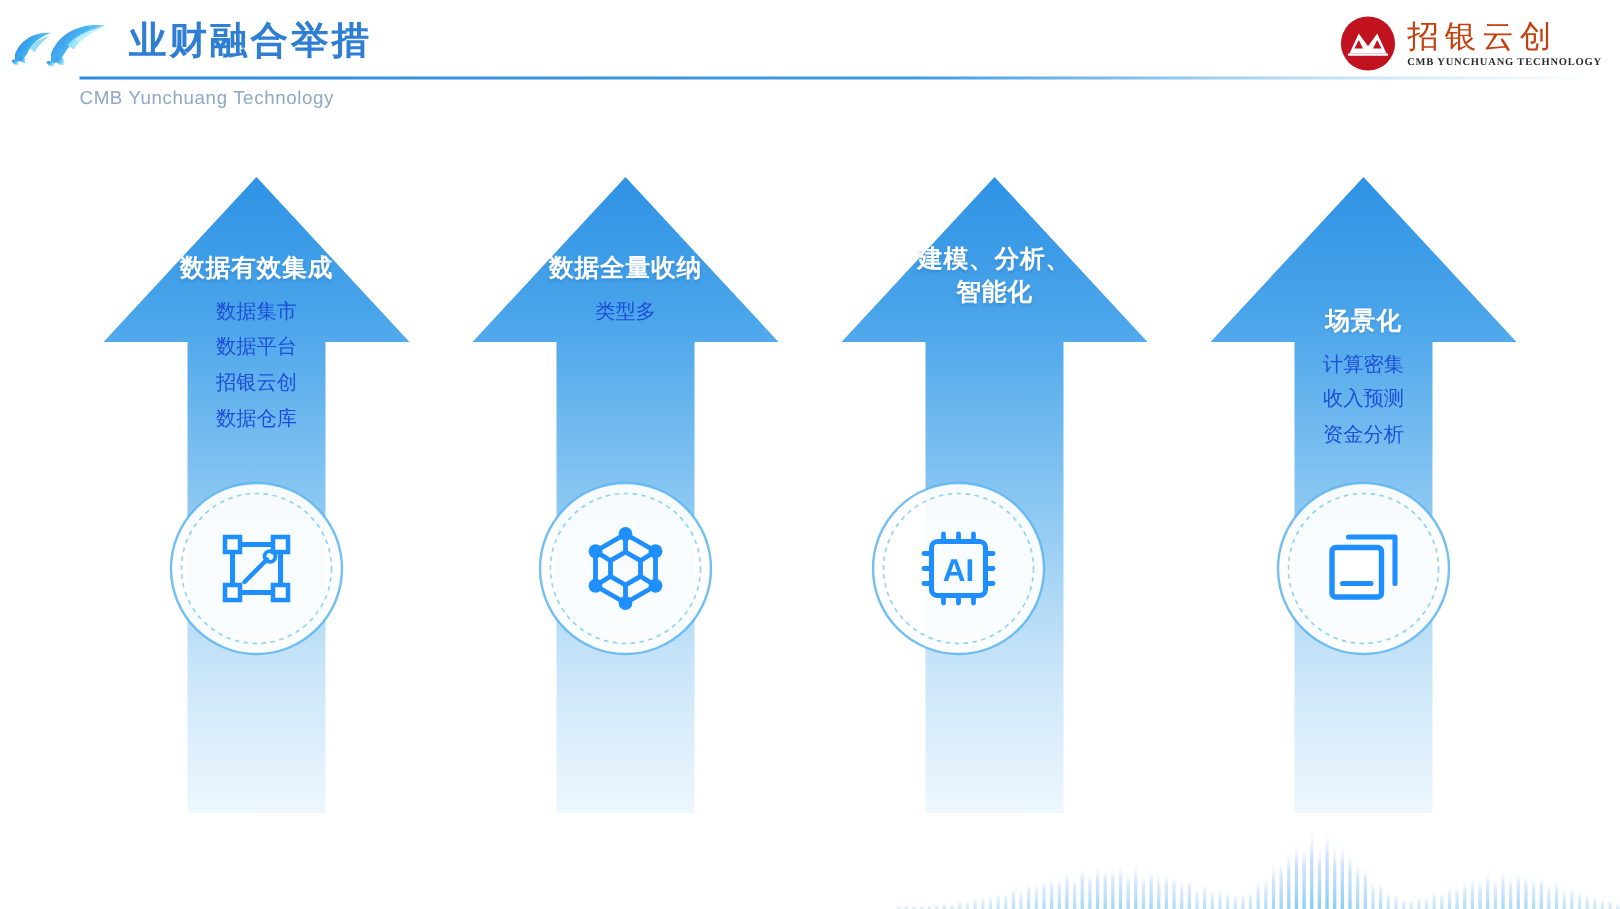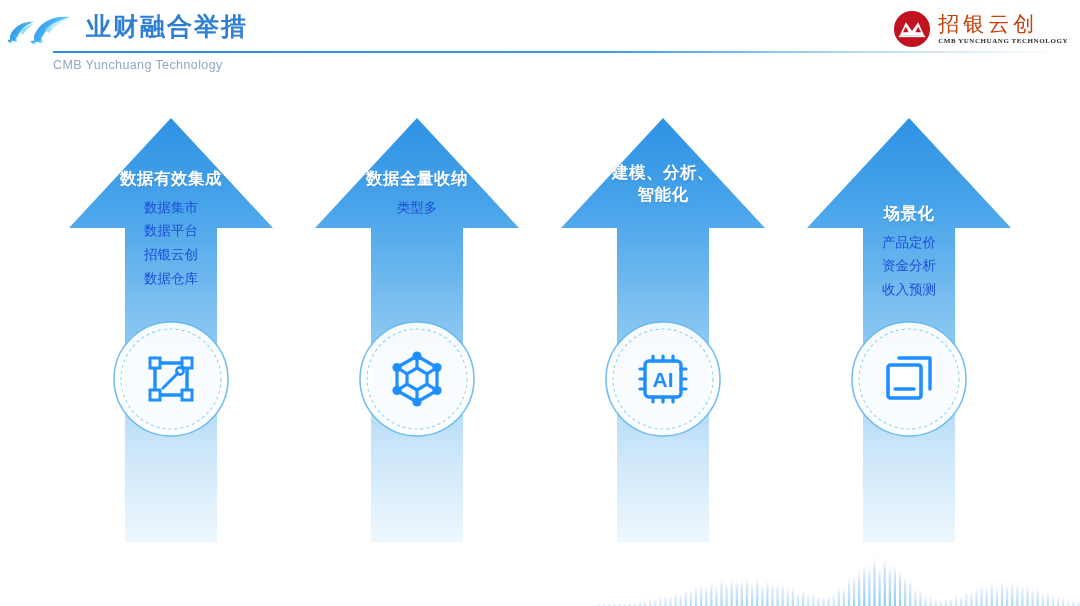--- a/index.html
+++ b/index.html
@@ -276,23 +276,23 @@
         <stop offset="52%" stop-color="#8cc8f2"></stop>
         <stop offset="78%" stop-color="#cbe6f9"></stop>
         <stop offset="100%" stop-color="#eef7fe"></stop>
       </linearGradient>
     </defs>
     <path d="M123 6 L225 116 L169 116 L169 430 L77 430 L77 116 L21 116 Z" fill="url(#ag4)"></path>
   </svg>
   <div class="arrow-text" style="top:56px;margin-top:35px;">
     <div class="arrow-title">场景化</div>
     <div class="arrow-items">
-      <div>产品定价</div>
+      <div>计算密集</div>
+      <div>收入预测</div>
       <div>资金分析</div>
-      <div>收入预测</div>
     </div>
   </div>
 </div>
 
 <div class="medallion" style="left:112px;">
   <svg viewBox="0 0 118 118" width="118" height="118">
     <defs>
       <linearGradient id="ringG1" x1="0" y1="0" x2="0.3" y2="1">
         <stop offset="0%" stop-color="#ffffff"></stop>
         <stop offset="100%" stop-color="#ffffff"></stop>
@@ -339,21 +339,21 @@
       <circle cx="59" cy="36" r="4.6"></circle>
       <circle cx="79" cy="47.5" r="4.6"></circle>
       <circle cx="79" cy="70.5" r="4.6"></circle>
       <circle cx="59" cy="82" r="4.6"></circle>
       <circle cx="39" cy="70.5" r="4.6"></circle>
       <circle cx="39" cy="47.5" r="4.6"></circle>
     </g>
   </svg>
 </div>
 
-<div class="medallion" style="left:604px;">
+<div class="medallion" style="left:580px;">
   <svg viewBox="0 0 118 118" width="118" height="118">
     <circle cx="59" cy="59" r="57" fill="#ffffff" opacity="0.93"></circle>
     <circle cx="59" cy="59" r="57" fill="none" stroke="#5ab4ef" stroke-width="1.6" opacity="0.85"></circle>
     <circle cx="59" cy="59" r="50" fill="none" stroke="#69c6f2" stroke-width="1.1" stroke-dasharray="3 3" opacity="0.75"></circle>
     <rect x="41" y="41" width="36" height="36" rx="4" fill="none" stroke="#1f8fff" stroke-width="3.4"></rect>
     <g stroke="#1f8fff" stroke-width="3.2" stroke-linecap="round">
       <line x1="49" y1="36" x2="49" y2="41"></line>
       <line x1="59" y1="36" x2="59" y2="41"></line>
       <line x1="69" y1="36" x2="69" y2="41"></line>
       <line x1="49" y1="77" x2="49" y2="82"></line>

